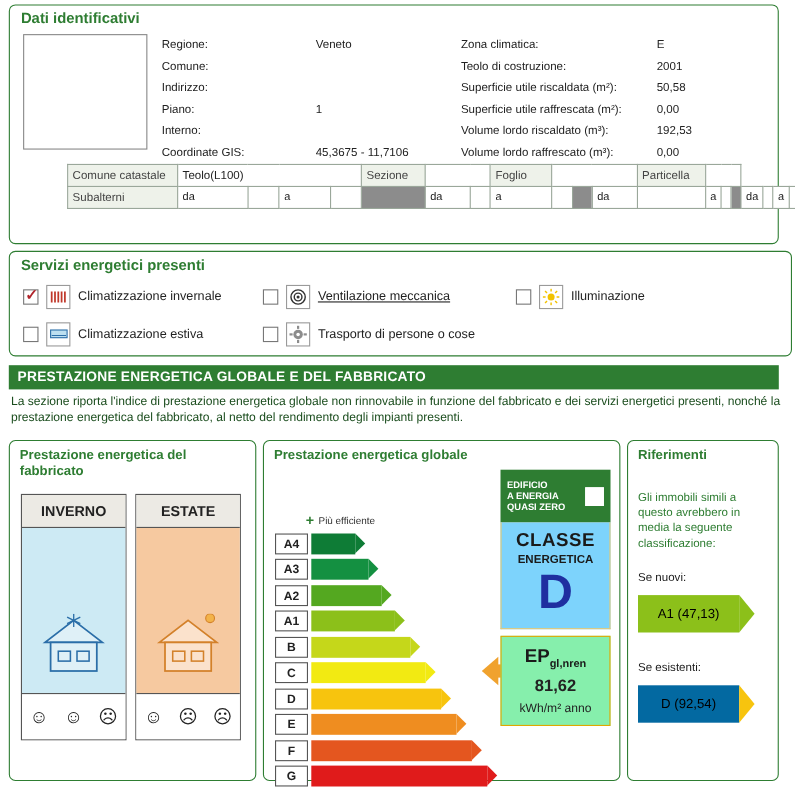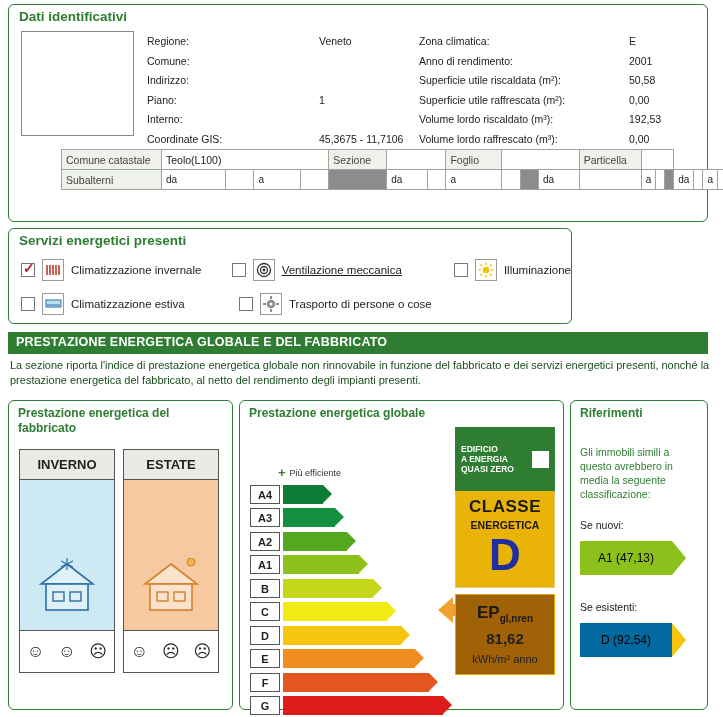--- a/index.html
+++ b/index.html
@@ -35,21 +35,21 @@
   .photo-box {
     position: absolute; left: 12px; top: 26px;
     width: 113px; height: 105px;
     border: 1px solid #888;
     background: #fff;
   }
   .fields {
     position: absolute; top: 30px;
     font-size: 10.5px; color: #222;
   }
-  .fields .row { display: flex; margin-bottom: 7.5px; height: 12px; line-height: 12px; gap: 32px;}
+  .fields .row { display: flex; margin-bottom: 7.5px; height: 12px; line-height: 12px;}
   .fields .lab { width: 140px; }
   .fields .val { }
   #fields-left { left: 138px; }
   #fields-right { left: 410px; }
   #fields-right .lab { width: 178px; }
 
   
   .cat {
     position: absolute; left: 12px; top: 144px;
     width: 675px;
@@ -65,21 +65,21 @@
   }
   .cat td.head {
     background: #eef2ea;
     color: #444;
     white-space: nowrap;
   }
   .cat td.grey { background: #8c8c8c; }
   .cat td.small { font-size: 10px; }
 
   
-  #servizi { left: 8px; top: 228px; width: 564px; height: 96px; }
+  #servizi { left: 8px; top: 228px; width: 712px; height: 96px; }
   .svc-row {
     position: absolute; left: 0; width: 100%;
     display: flex;
   }
   .svc {
     display: flex; align-items: center;
     font-size: 11.5px;
   }
   .chk {
     width: 14px; height: 14px;
@@ -190,42 +190,42 @@
   
   .classe-box {
     position: absolute; right: 8px; top: 26px;
     width: 100px;
   }
   .nzeb {
     background: #2e7d32; color: #fff;
     font-size: 8.5px; font-weight: bold; line-height: 10px;
     padding: 6px 6px 6px 6px;
     display: flex; justify-content: space-between; align-items: center;
-    height: 64px;
+    height: 48px;
   }
   .nzeb .sq {
     width: 17px; height: 17px; border: 1px solid #fff; background: #fff;
     flex: none;
   }
   .classe-main {
-    background: #eab308;
+    background: #7dd3fc;
     border: 1px solid #e0c97a;
     border-top: none;
     text-align: center;
     padding: 6px 0 8px 0;
   }
   .classe-main .t1 { font-size: 17px; font-weight: bold; color: #1a1a1a; letter-spacing: .5px;}
   .classe-main .t2 { font-size: 10.5px; font-weight: bold; color: #1a1a1a; margin-top: 2px;}
   .classe-main .letter {
     font-size: 44px; font-weight: bold; color: #1f2fa0; line-height: 48px;
   }
   .ep-box {
     margin-top: 6px;
     border: 1px solid #e0a800;
-    background: #a16207;
+    background: #86efac;
     text-align: center;
     padding: 8px 0 9px 0;
   }
   .ep-box .ep { font-size: 17px; font-weight: bold; color: #1a1a1a; }
   .ep-box .ep sub { font-size: 10px; }
   .ep-box .num { font-size: 15px; font-weight: bold; margin-top: 6px; }
   .ep-box .unit { font-size: 11px; margin-top: 6px; }
 
   .big-left-arrow {
     position: absolute; right: 110px; top: 196px;
@@ -301,21 +301,21 @@
         <span class="val">45,3675 - 11,7106</span>
       </div>
     </div>
 
     <div class="fields" id="fields-right">
       <div class="row">
         <span class="lab">Zona climatica:</span>
         <span class="val">E</span>
       </div>
       <div class="row">
-        <span class="lab">Anno di rendimento:</span>
+        <span class="lab">Teolo di costruzione:</span>
         <span class="val">2001</span>
       </div>
       <div class="row">
         <span class="lab">Superficie utile riscaldata (m²):</span>
         <span class="val">50,58</span>
       </div>
       <div class="row">
         <span class="lab">Superficie utile raffrescata (m²):</span>
         <span class="val">0,00</span>
       </div>

